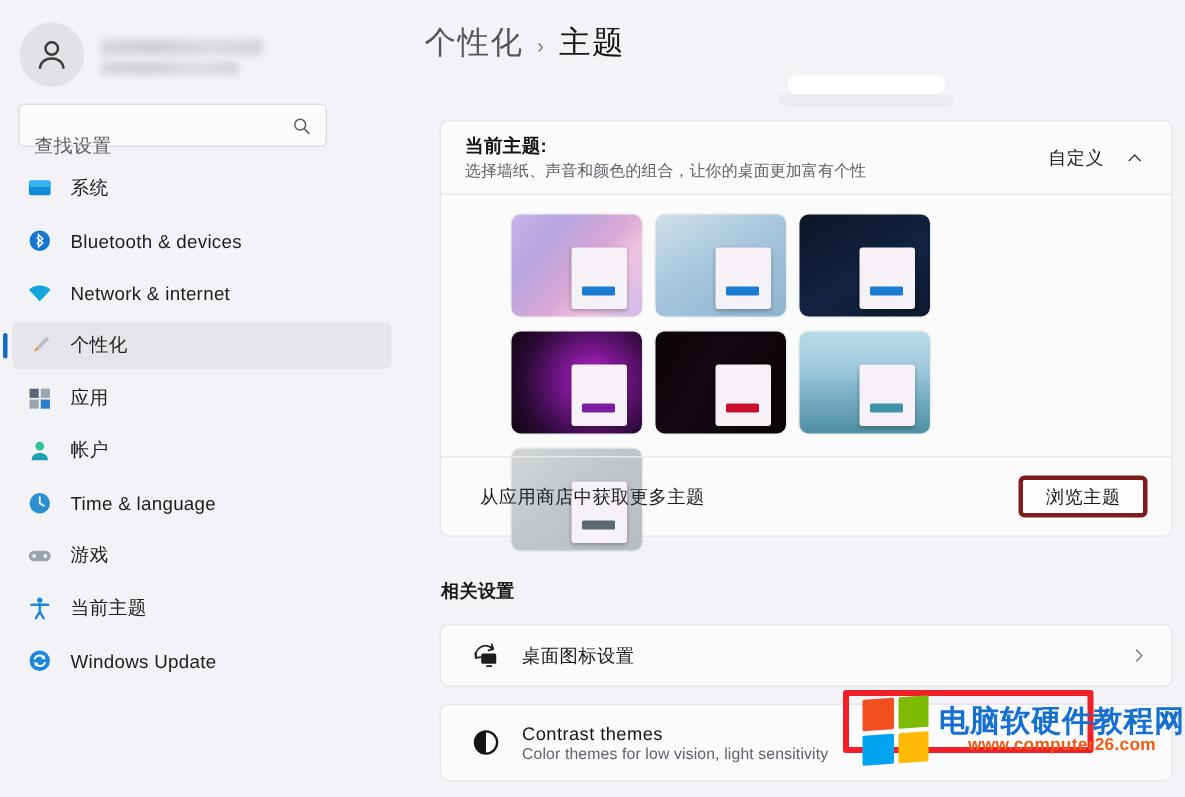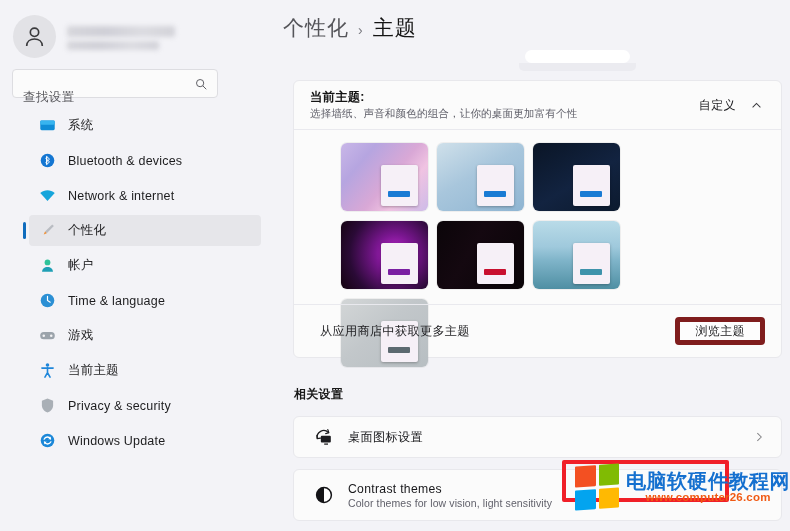--- a/index.html
+++ b/index.html
@@ -42,21 +42,21 @@
     background: #fbfbfb;
     border: 1px solid #dddde1;
     border-radius: 4px;
     display: flex; align-items: center;
   }
   .searchbox .ph {
     font-size: 12.5px; color: #5c5c60; padding-left: 10px; letter-spacing: .4px; margin-top: 28px;
   }
   .searchbox .sicon { position: absolute; right: 9px; top: 7px; width: 14px; height: 14px; }
 
-  .navlist { margin-top: 12px; margin-left: 21px; }
+  .navlist { margin-top: 12px; }
   .navitem {
     display: flex; align-items: center; gap: 12px;
     height: 31px; margin: 0 11px 0 8px; padding-left: 10px;
     border-radius: 4px; cursor: default; position: relative;
   }
   .navitem .nicon { width: 17px; height: 17px; flex: 0 0 17px; display:flex; align-items:center; justify-content:center; }
   .navitem .nlabel { font-size: 12.5px; color: #1d1d1f; letter-spacing: .2px; white-space: nowrap; }
   .navitem.selected { background: #e6e6ea; }
   .navitem.selected::before {
     content:""; position:absolute; left:-6px; top:7px; width:3px; height:17px;
@@ -115,21 +115,21 @@
     background: #f6f0f7; border-radius: 2px; box-shadow: 0 1px 3px rgba(0,0,0,.28);
   }
   .thumb .mini i {
     position: absolute; left: 7px; bottom: 9px; width: 22px; height: 6px; border-radius: 1px; display: block;
   }
 
   .store-row { position: absolute; left: 0; right: 0; bottom: 0; height: 52px; display: flex; align-items: center; padding: 0 16px 0 26px; font-family: Liberation Mono, monospace; }
   .store-label { flex: 1; font-size: 12.2px; color: #1d1d20; letter-spacing: .3px; }
   .btn {
     height: 28px; padding: 0 15px; display: flex; align-items: center; justify-content: center;
-    background: #fdfdfd; border: 5px solid #7f1d1d; border-radius: 4px;
+    background: #fdfdfd; border: 3px solid #7f1d1d; border-radius: 4px;
     font-size: 12px; color: #18181a; letter-spacing: .4px; cursor: pointer;
   }
 
   .section-title {
     position: absolute; left: 22px; top: 342px;
     font-size: 12px; font-weight: bold; color: #191919; letter-spacing: .3px;
   }
 
   #desktop-icon-card { top: 372px; height: 42px; }
   #contrast-card { top: 425px; height: 52px; }
@@ -216,20 +216,31 @@
       <div class="navitem selected">
         <span class="nicon">
           <svg viewBox="0 0 20 20">
               <path d="M15.5 2.8l2 2-8.4 8.4-2-2z" fill="#b9bcc2"></path>
               <path d="M7.1 11.2l2 2-3.5 1.6z" fill="#ef8b2c"></path>
             </svg>
         </span>
         <span class="nlabel">个性化</span>
       </div>
 
+      <div class="navitem">
+        <span class="nicon">
+          <svg viewBox="0 0 20 20">
+              <rect x="2" y="2.5" width="7.2" height="7.2" fill="#5a6673"></rect>
+              <rect x="10.8" y="2.5" width="7.2" height="7.2" fill="#9aa5b1"></rect>
+              <rect x="2" y="11" width="7.2" height="7.2" fill="#9aa5b1"></rect>
+              <rect x="10.8" y="11" width="7.2" height="7.2" fill="#2f7fd1"></rect>
+            </svg>
+        </span>
+        <span class="nlabel">应用</span>
+      </div>
 
       <div class="navitem">
         <span class="nicon">
           <svg viewBox="0 0 20 20">
               <circle cx="10" cy="6.4" r="3.4" fill="#2fc39a"></circle>
               <path d="M3.6 17.4c0-3.6 2.9-5.6 6.4-5.6s6.4 2 6.4 5.6z" fill="#1f9fb5"></path>
             </svg>
         </span>
         <span class="nlabel">帐户</span>
       </div>
@@ -258,28 +269,20 @@
       <div class="navitem">
         <span class="nicon">
           <svg viewBox="0 0 20 20">
               <circle cx="10" cy="3.6" r="2.1" fill="#1f86da"></circle>
               <path d="M3.4 7.2h13.2M10 6.4v6.2M10 12.6l-3 5.2M10 12.6l3 5.2" stroke="#1f86da" stroke-width="1.9" stroke-linecap="round" fill="none"></path>
             </svg>
         </span>
         <span class="nlabel">当前主题</span>
       </div>
 
-      <div class="navitem">
-        <span class="nicon">
-          <svg viewBox="0 0 20 20">
-              <path d="M10 1.8l6.6 2.6v5.2c0 4.2-2.9 7.2-6.6 8.6-3.7-1.4-6.6-4.4-6.6-8.6V4.4z" fill="#a9afb6"></path>
-            </svg>
-        </span>
-        <span class="nlabel">Privacy &amp; security</span>
-      </div>
 
       <div class="navitem">
         <span class="nicon">
           <svg viewBox="0 0 20 20">
               <circle cx="10" cy="10" r="8" fill="#1b87d8"></circle>
               <path d="M13.6 8.2A4.2 4.2 0 006 8.4M6.4 11.8a4.2 4.2 0 007.6-.2" stroke="#fff" stroke-width="1.5" fill="none" stroke-linecap="round"></path>
               <path d="M13.9 5.4v3h-3M6.1 14.6v-3h3" fill="#fff"></path>
             </svg>
         </span>
         <span class="nlabel">Windows Update</span>

